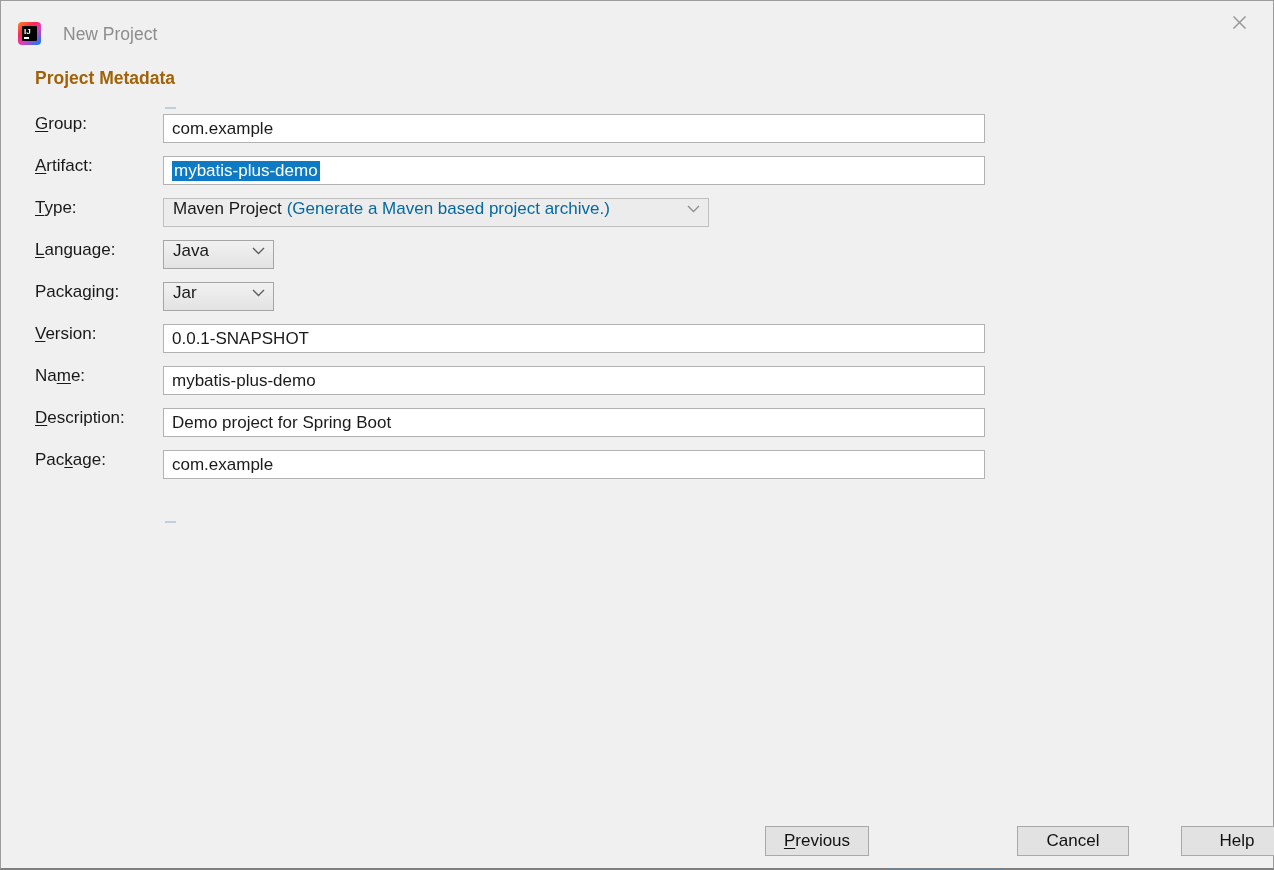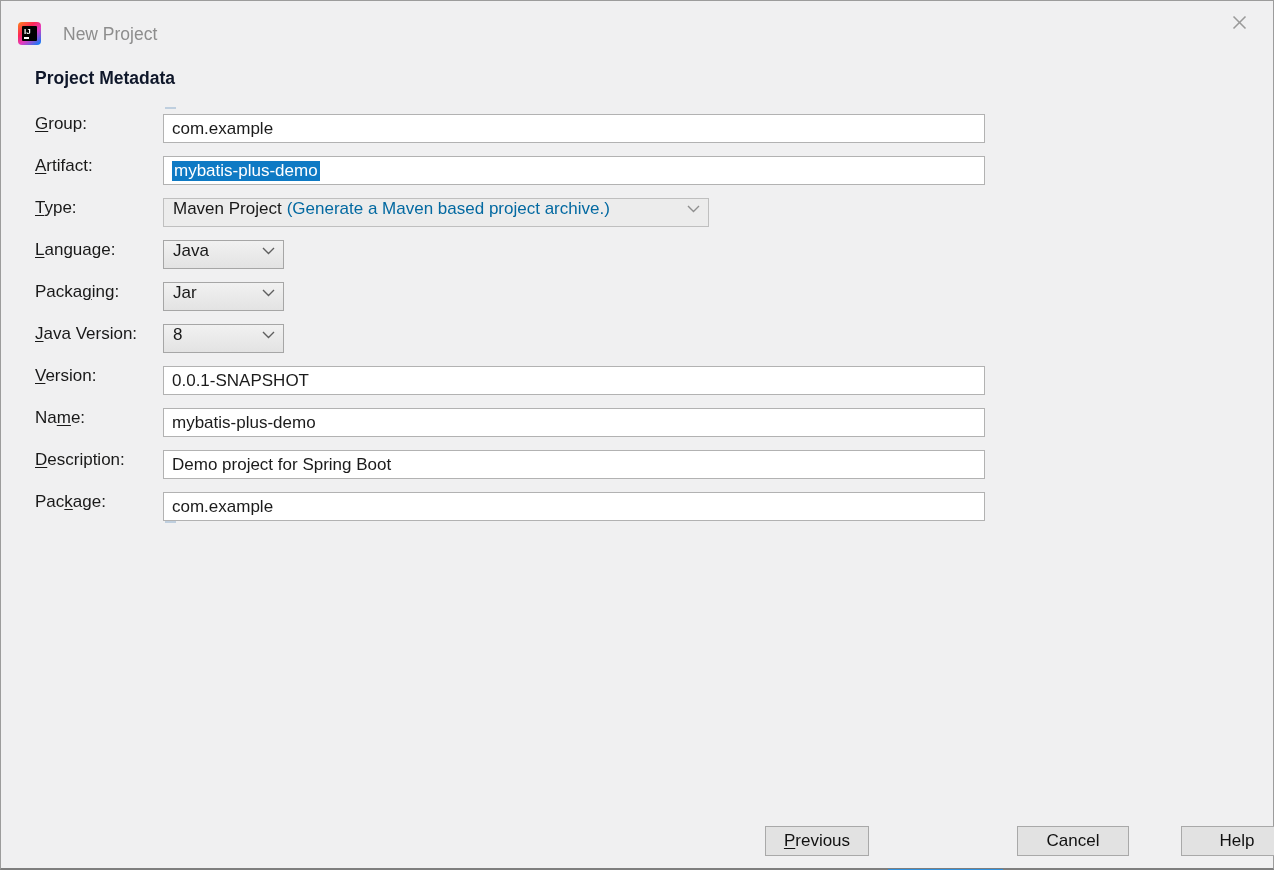--- a/index.html
+++ b/index.html
@@ -26,21 +26,21 @@
     position:absolute;left:2px;top:1px;color:#fff;font-size:8px;font-weight:bold;
     font-family:"Liberation Sans",sans-serif;letter-spacing:0;
   }
   .app-icon .dash{position:absolute;left:2px;bottom:2px;width:5px;height:2px;background:#fff;}
   .win-title{margin-left:22px;font-size:17.5px;color:#8d8d8d;}
   .close-btn{
     position:absolute;top:11px;right:24px;width:20px;height:20px;
     display:flex;align-items:center;justify-content:center;cursor:pointer;
   }
   
-  .heading{position:absolute;left:34px;top:67px;font-size:17.5px;font-weight:bold;color:#0f172a;}
+  .heading{position:absolute;left:34px;top:67px;font-size:17.5px;font-weight:bold;color:#a16207;}
   
   .form{position:absolute;left:34px;top:113px;width:960px;}
   .row{display:flex;align-items:flex-start;height:29px;margin-bottom:13px;}
   .row.gap-before{margin-top:12px;}
   .flabel{width:128px;flex:0 0 auto;font-size:17px;color:#191919;}
   .mn{text-decoration:underline;text-underline-offset:2px;}
   .textbox{
     box-sizing:border-box;width:822px;height:29px;background:#fff;
     border:1px solid #b2b2b2;padding:0 8px;display:flex;align-items:center;
     font-size:17px;color:#1b1b1b;white-space:nowrap;overflow:hidden;
@@ -48,21 +48,21 @@
   .textbox .sel{background:#0e7ac4;color:#fff;padding:0 2px;}
   .select{
     box-sizing:border-box;height:29px;display:flex;align-items:center;
     background:linear-gradient(#f1f1f1,#e3e3e3);border:1px solid #a6a6a6;
     padding:0 8px 8px 9px;font-size:17px;color:#191919;
   }
   .select .val{flex:0 0 auto;}
   .select .hint{color:#0369a1;margin-left:5px;white-space:nowrap;}
   .select .spacer{flex:1 1 auto;}
   .select.wide{width:546px;background:#ececec;border-color:#bfbfbf;}
-  .select.small{width:121px;}
+  .select.small{width:111px;}
   .tick{position:absolute;width:11px;height:2px;background:#bfcfdf;}
   
   .btn{
     position:absolute;box-sizing:border-box;height:30px;top:825px;
     background:#e2e2e2;border:1px solid #a9a9a9;
     font-family:"Liberation Sans",sans-serif;font-size:17px;color:#111;
     display:flex;align-items:center;justify-content:center;cursor:pointer;padding:0;
   }
   .btn.default{
     top:868px;height:32px;border:2px solid #3090dc;background:#ececec;
@@ -142,30 +142,20 @@
       <span class="flabel"><span>Packa</span><span class="mn">g</span><span>ing:</span></span>
       <div class="select small">
         <span class="val">Jar</span>
         <span class="spacer"></span>
         <svg width="13" height="8" viewBox="0 0 13 8">
             <path d="M1 1 L6.5 6.5 L12 1" fill="none" stroke="#5f5f5f" stroke-width="1.4"></path>
           </svg>
       </div>
     </div>
 
-    <div class="row">
-      <span class="flabel"><span></span><span class="mn">J</span><span>ava Version:</span></span>
-      <div class="select small">
-        <span class="val">8</span>
-        <span class="spacer"></span>
-        <svg width="13" height="8" viewBox="0 0 13 8">
-            <path d="M1 1 L6.5 6.5 L12 1" fill="none" stroke="#5f5f5f" stroke-width="1.4"></path>
-          </svg>
-      </div>
-    </div>
 
     <div class="row gap-before">
       <span class="flabel"><span></span><span class="mn">V</span><span>ersion:</span></span>
       <div class="textbox">
           <span>0.0.1-SNAPSHOT</span>
         </div>
     </div>
 
     <div class="row">
       <span class="flabel"><span>Na</span><span class="mn">m</span><span>e:</span></span>

